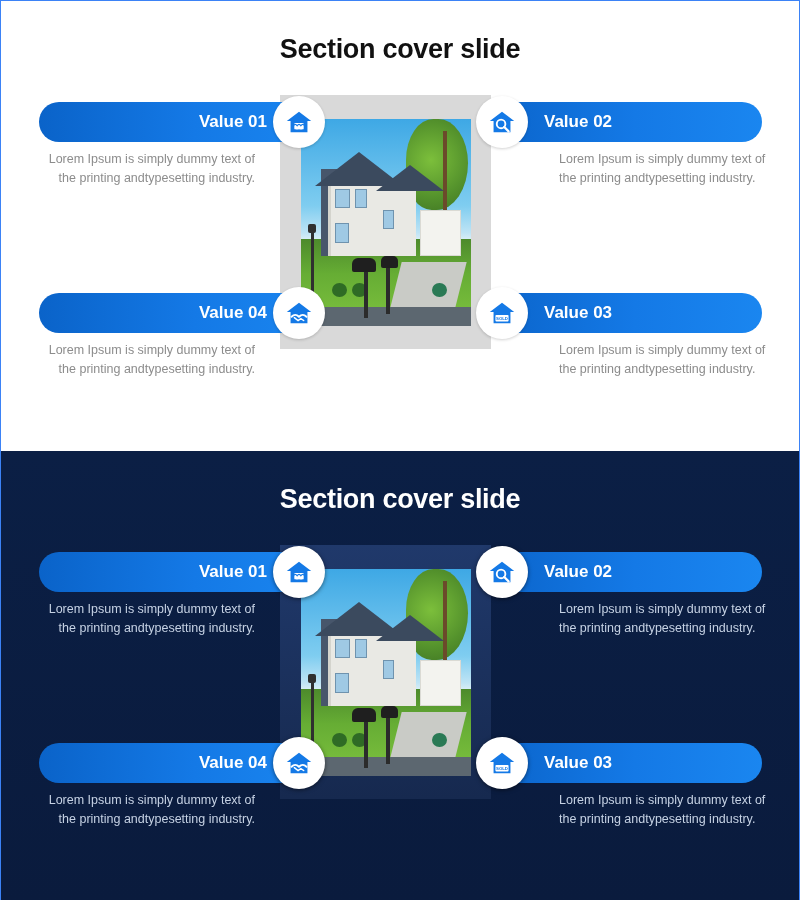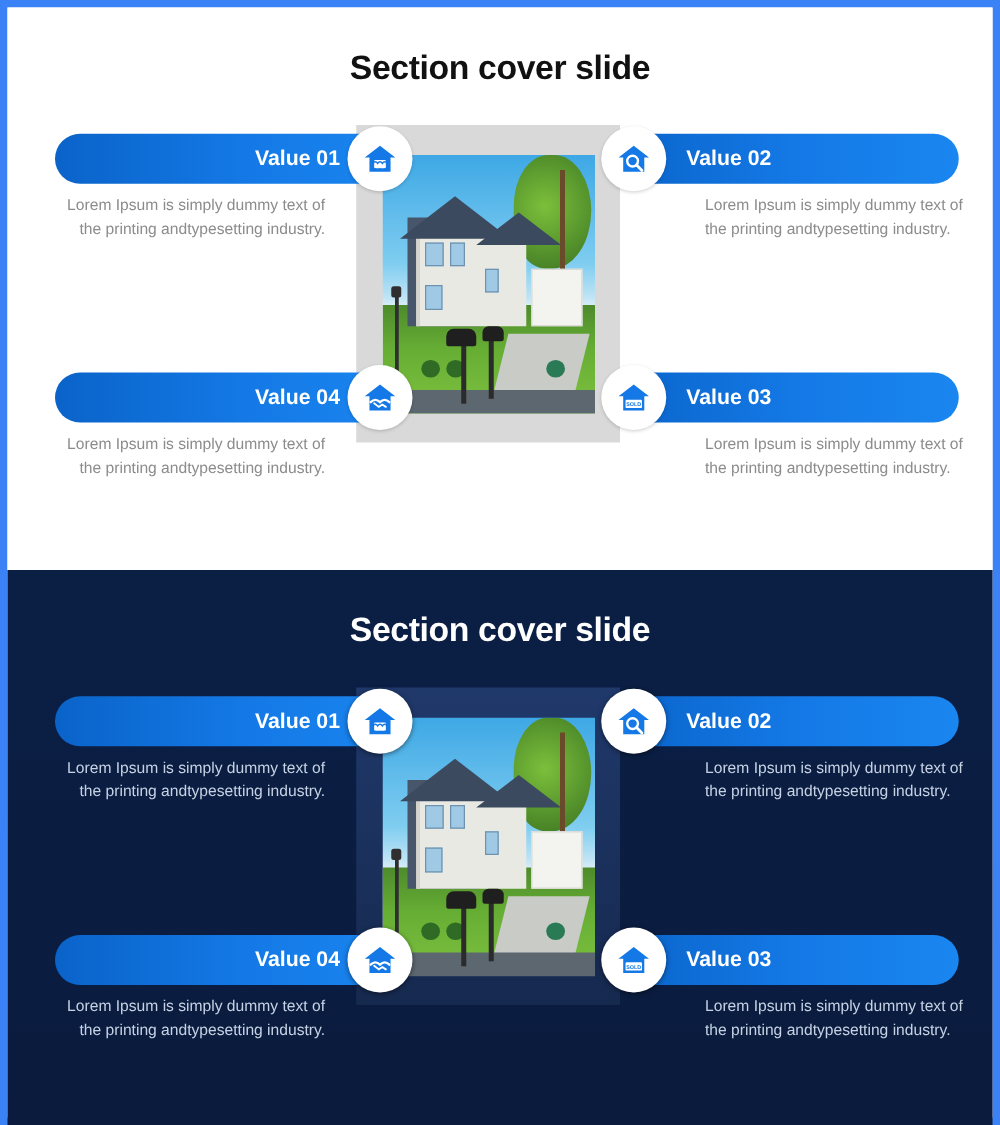--- a/index.html
+++ b/index.html
@@ -11,21 +11,21 @@
     width: 800px;
     height: 900px;
     font-family: "Liberation Sans", sans-serif;
     overflow: hidden;
   }
   .page {
     width: 800px;
     height: 900px;
     position: relative;
     box-sizing: border-box;
-    border: 6px solid #3b82f6;
+    border: 1px solid #3b82f6;
   }
 
   .slide {
     position: relative;
     width: 100%;
     box-sizing: border-box;
     overflow: hidden;
   }
   .slide-light {
     height: 450px;

